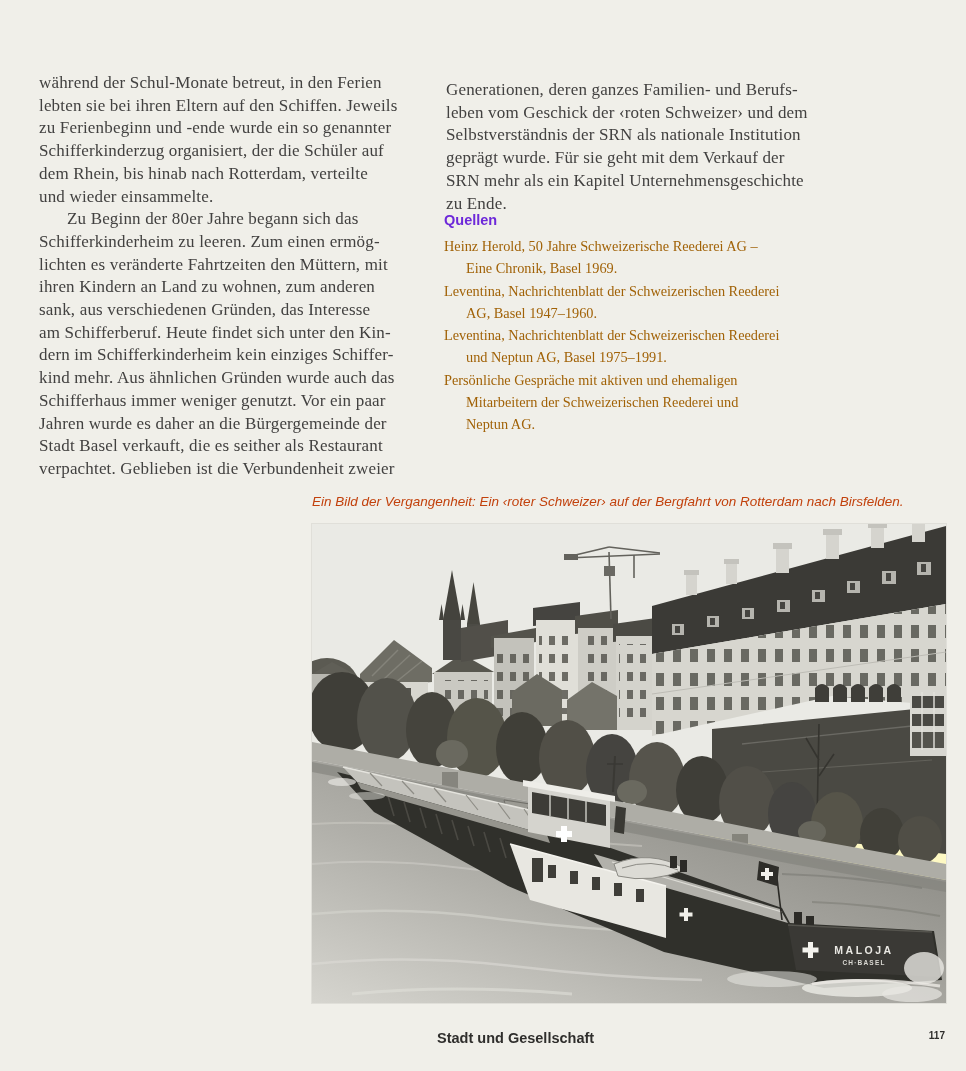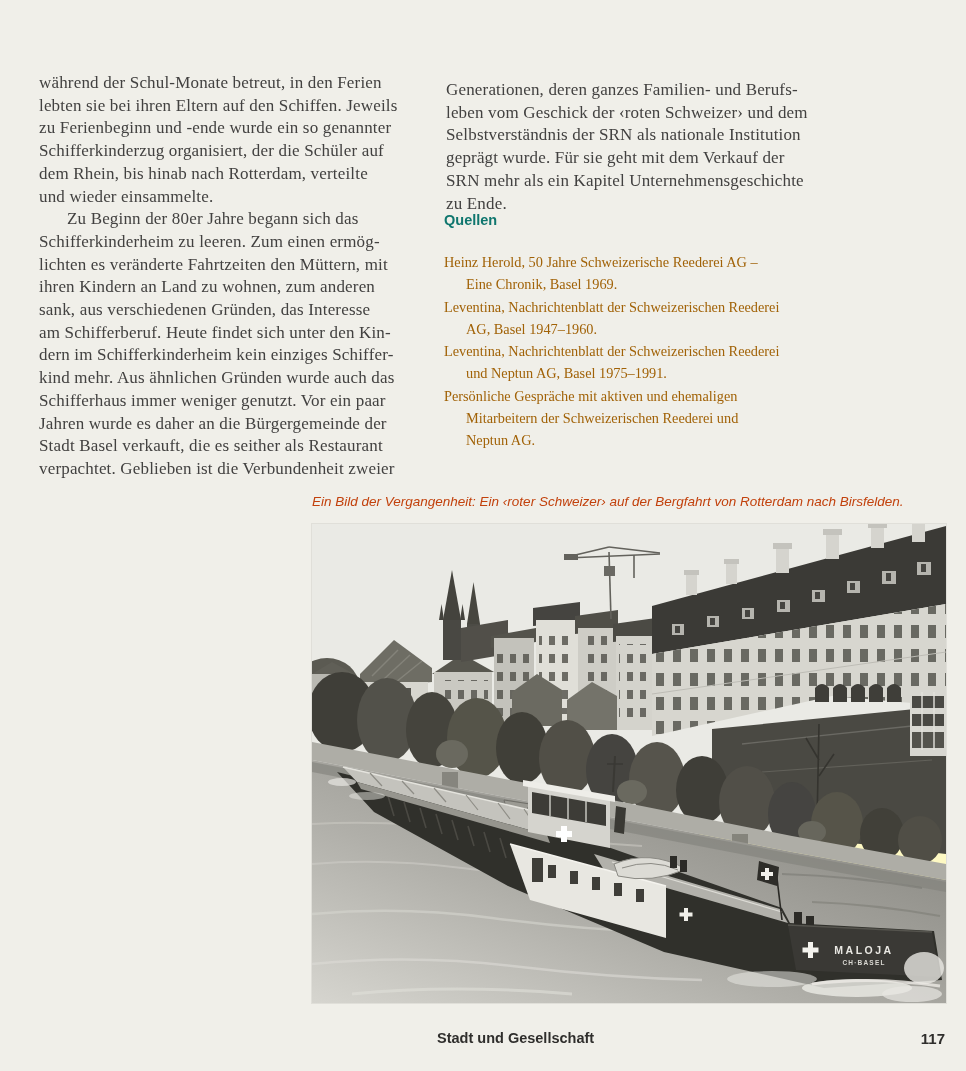--- a/index.html
+++ b/index.html
@@ -19,22 +19,22 @@
   }
   .col-left{left:39px;top:40px;width:412px;margin-top:32px;}
   .col-right{left:446px;top:40px;width:466px;margin-top:39px;}
   .tline{white-space:nowrap;}
   .tline.indent{padding-left:28px;}
   .sources{
     position:absolute;left:444px;top:212px;width:440px;
   }
   .sources-heading{
     font-family:"Liberation Sans", sans-serif;
-    font-weight:bold;font-size:14.5px;color:#0f766e;
-    margin-bottom:23px;
+    font-weight:bold;font-size:14.5px;color:#6d28d9;
+    margin-bottom:7px;
   }
   .sources-list{
     font-size:14.3px;line-height:22.3px;color:#a16207;
   }
   .sources-list .tline.indent{padding-left:22px;}
   .caption{
     position:absolute;left:312px;top:494px;width:640px;
     font-family:"Liberation Sans", sans-serif;
     font-style:italic;font-size:13.5px;color:#c2410c;
     white-space:nowrap;
@@ -46,21 +46,21 @@
   }
   .photo svg{display:block;}
   .footer-title{
     position:absolute;left:437px;top:1030px;
     font-family:"Liberation Sans", sans-serif;
     font-weight:bold;font-size:14.5px;color:#2f2e2c;
   }
   .footer-page{
     position:absolute;right:21px;top:1030px;width:60px;text-align:right;
     font-family:"Liberation Sans", sans-serif;
-    font-weight:bold;font-size:15px;color:#2f2e2c;
+    font-weight:bold;font-size:10px;color:#2f2e2c;
   }
 </style>
 </head>
 <body>
 
 <div class="page">
 
   <div class="col col-left">
       <div class="tline">während der Schul-Monate betreut, in den Ferien</div>
       <div class="tline">lebten sie bei ihren Eltern auf den Schiffen. Jeweils</div>

